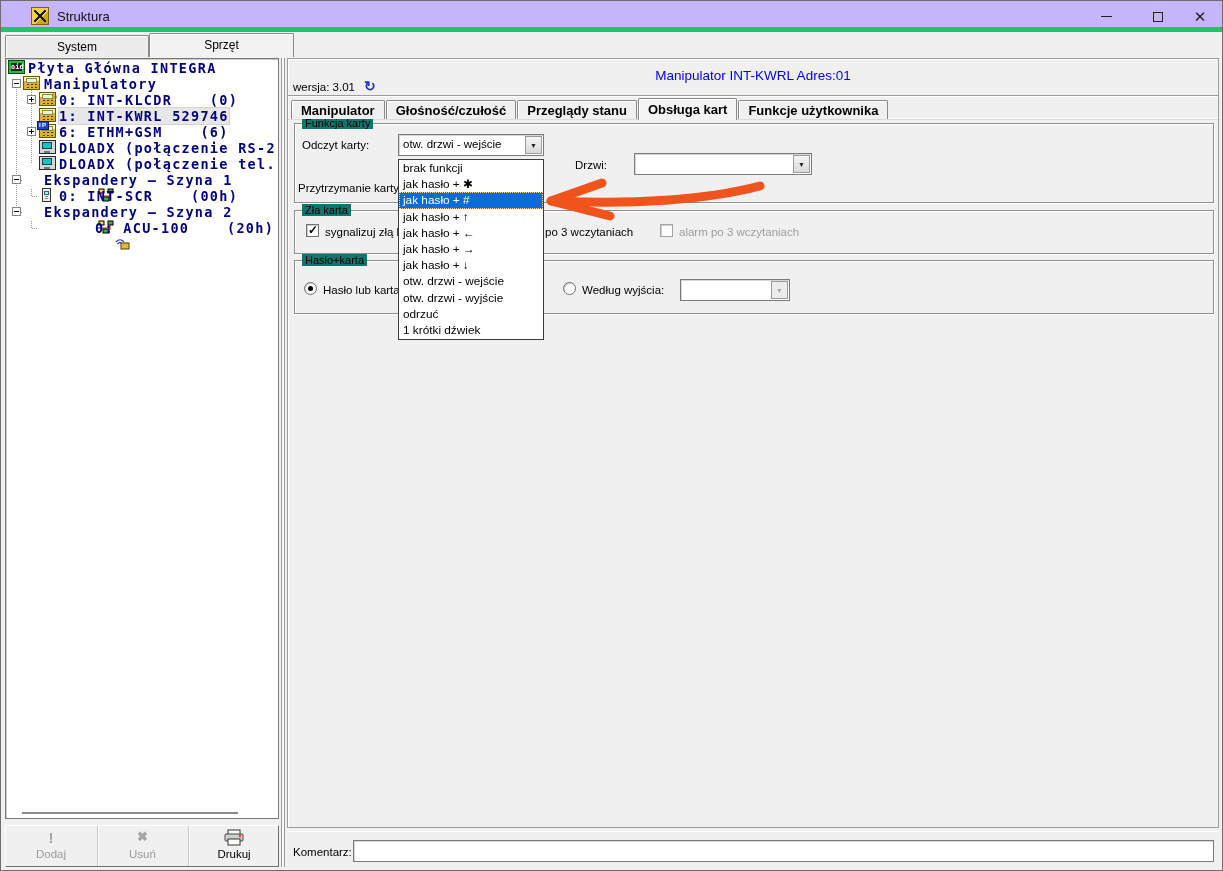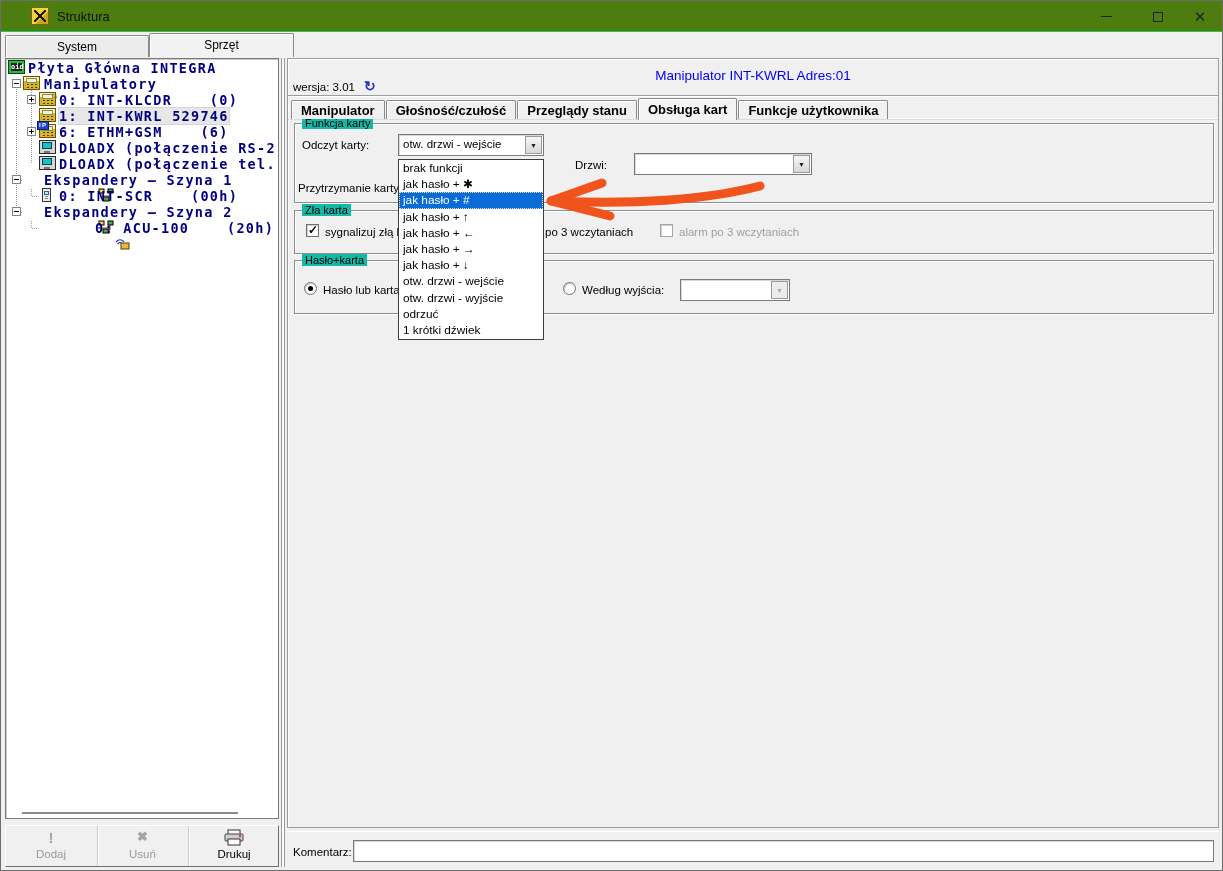--- a/index.html
+++ b/index.html
@@ -3,21 +3,21 @@
 <meta charset="utf-8">
 <style>
   html,body{margin:0;padding:0;background:#cfcfcf;}
   *{box-sizing:border-box;}
   #win{
     position:relative;width:1223px;height:871px;background:#f0f0f0;
     border:1px solid #6e6e6e;overflow:hidden;
     font-family:"Liberation Sans",sans-serif;font-size:12px;color:#000;
   }
   
-  .titlebar{position:absolute;left:0;top:0;right:0;height:31px;background:#4d7c0f;border-bottom:1px solid #22c55e;}
+  .titlebar{position:absolute;left:0;top:0;right:0;height:31px;background:#c4b5fd;border-bottom:5px solid #22c55e;}
   .appicon{position:absolute;left:30px;top:6px;width:18px;height:18px;background:linear-gradient(135deg,#f7d23c 0 60%,#caa51f 60%);border:1px solid #7a6300;}
   .appicon:before{content:"";position:absolute;left:2px;top:2px;right:2px;bottom:2px;
     background:linear-gradient(45deg,transparent 42%,#1a1a1a 42% 58%,transparent 58%),
                linear-gradient(-45deg,transparent 42%,#1a1a1a 42% 58%,transparent 58%);}
   .wtitle{position:absolute;left:56px;top:8px;font-size:13px;color:#111;}
   .wbtn{position:absolute;top:2px;width:30px;height:27px;display:flex;align-items:center;justify-content:center;color:#222;}
   .wbtn.min{left:1090px;} .wbtn.max{left:1142px;} .wbtn.cls{left:1184px;font-size:15px;}
   .glyph-min{width:11px;height:0;border-top:1px solid #222;display:block;}
   .glyph-max{width:10px;height:10px;border:1px solid #222;display:block;}
   
@@ -75,21 +75,21 @@
   .ptitle{position:absolute;left:0;right:0;top:9px;text-align:center;color:#0000f0;font-weight:normal;font-size:13.5px;}
   .hsep{position:absolute;left:0;right:0;top:36px;height:2px;border-top:1px solid #9c9c9c;border-bottom:1px solid #fff;}
   
   .rtabs{position:absolute;left:3px;top:39px;height:21px;display:flex;align-items:flex-end;z-index:3;}
   .rtab{height:19px;padding:2px 9px 0 9px;font-weight:bold;font-size:13px;background:#f0f0f0;
     border:1px solid #8a8a8a;border-bottom:none;border-radius:2px 2px 0 0;box-shadow:inset 1px 1px 0 #fff;margin-right:1px;white-space:nowrap;text-align:center;}
   .rtab.active{height:22px;padding-top:3px;position:relative;top:1px;z-index:4;background:#f3f3f3;}
   .tabbase{position:absolute;left:0;right:0;top:59px;height:1px;background:#fbfbfb;box-shadow:0 1px 0 #dcdcdc;}
   
   .group{position:absolute;border:1px solid #8f8f8f;box-shadow:inset 1px 1px 0 #fff,1px 1px 0 #fff;}
-  .gtitle{position:absolute;top:-7px;left:7px;background:#14b8a6;padding:0 3px;font-size:11px;}
+  .gtitle{position:absolute;top:-7px;left:7px;background:#0f766e;padding:0 3px;font-size:11px;}
   .flabel{position:absolute;font-size:11.5px;white-space:nowrap;}
   .combo{position:absolute;background:#fff;border:1px solid #7a7a7a;box-shadow:inset 1px 1px 0 #d7d7d7;}
   .combo .ctext{position:absolute;left:4px;top:3px;right:19px;font-size:11.5px;white-space:nowrap;overflow:hidden;}
   .combo .cbtn{position:absolute;right:1px;top:1px;bottom:1px;width:17px;background:linear-gradient(#f6f6f6,#d8d8d8);
     border:1px solid #9a9a9a;font-size:7px;display:flex;align-items:center;justify-content:center;color:#222;}
   .combo.disabled .cbtn{color:#a9a9a9;background:#ececec;}
   .check{position:absolute;width:13px;height:13px;background:#fff;border:1px solid #707070;box-shadow:inset 1px 1px 0 #cfcfcf;}
   .check.on:before{content:"✓";position:absolute;left:1px;top:-2px;font-size:12px;font-weight:bold;color:#000;}
   .check.dis{border-color:#a5a5a5;background:#fdfdfd;}
   .radio{position:absolute;width:13px;height:13px;border-radius:50%;background:#fff;border:1px solid #707070;box-shadow:inset 1px 1px 0 #cfcfcf;}

